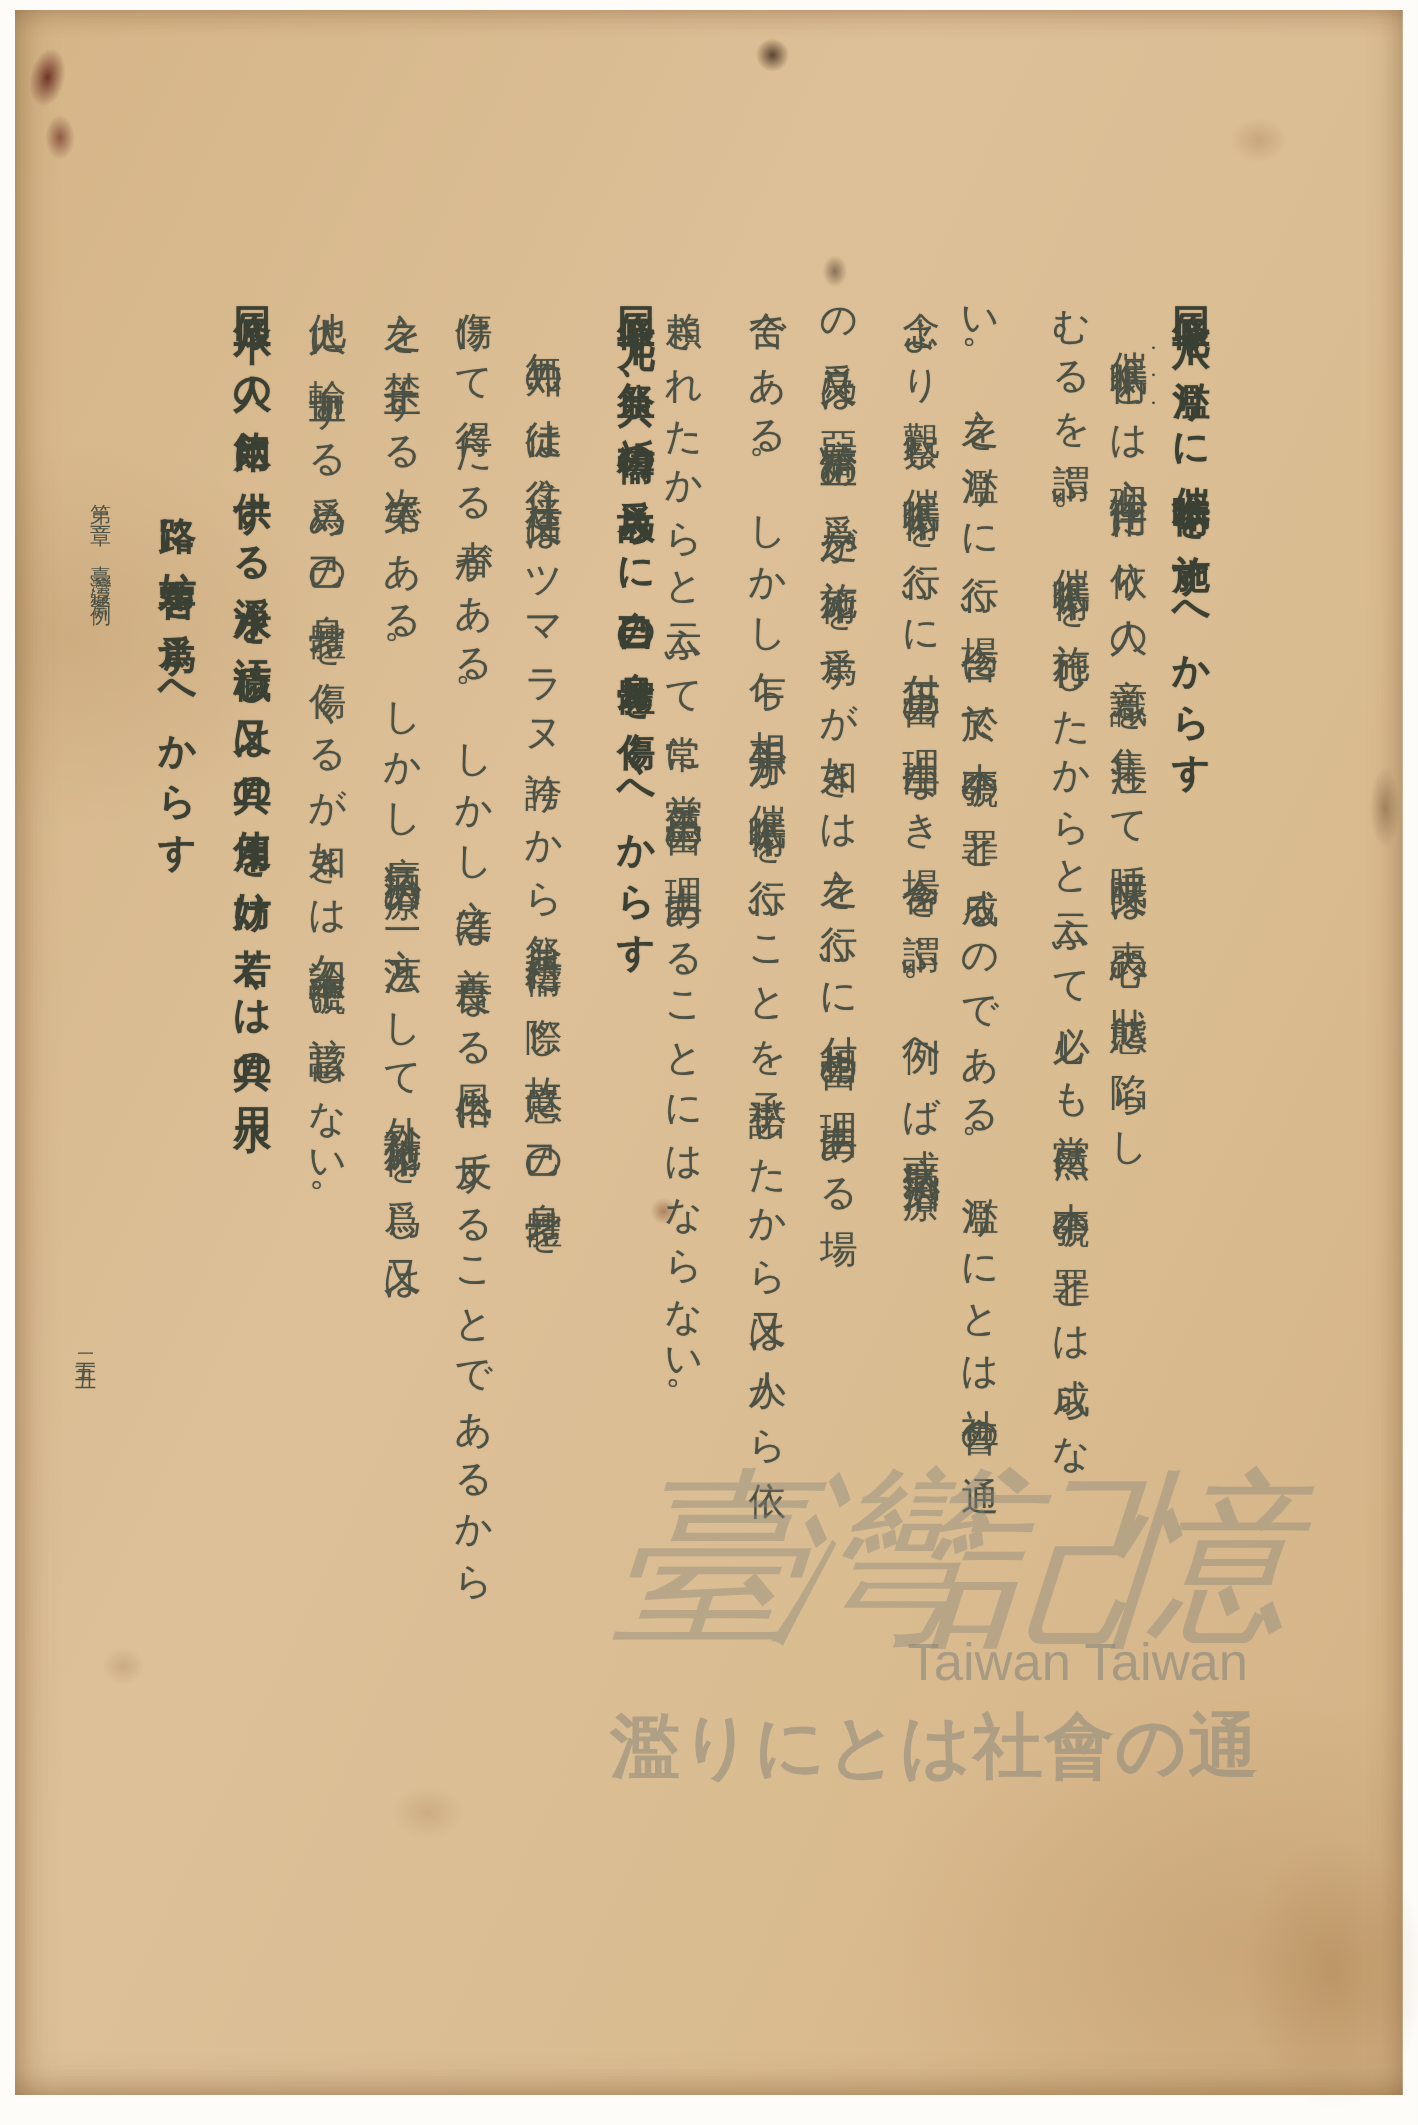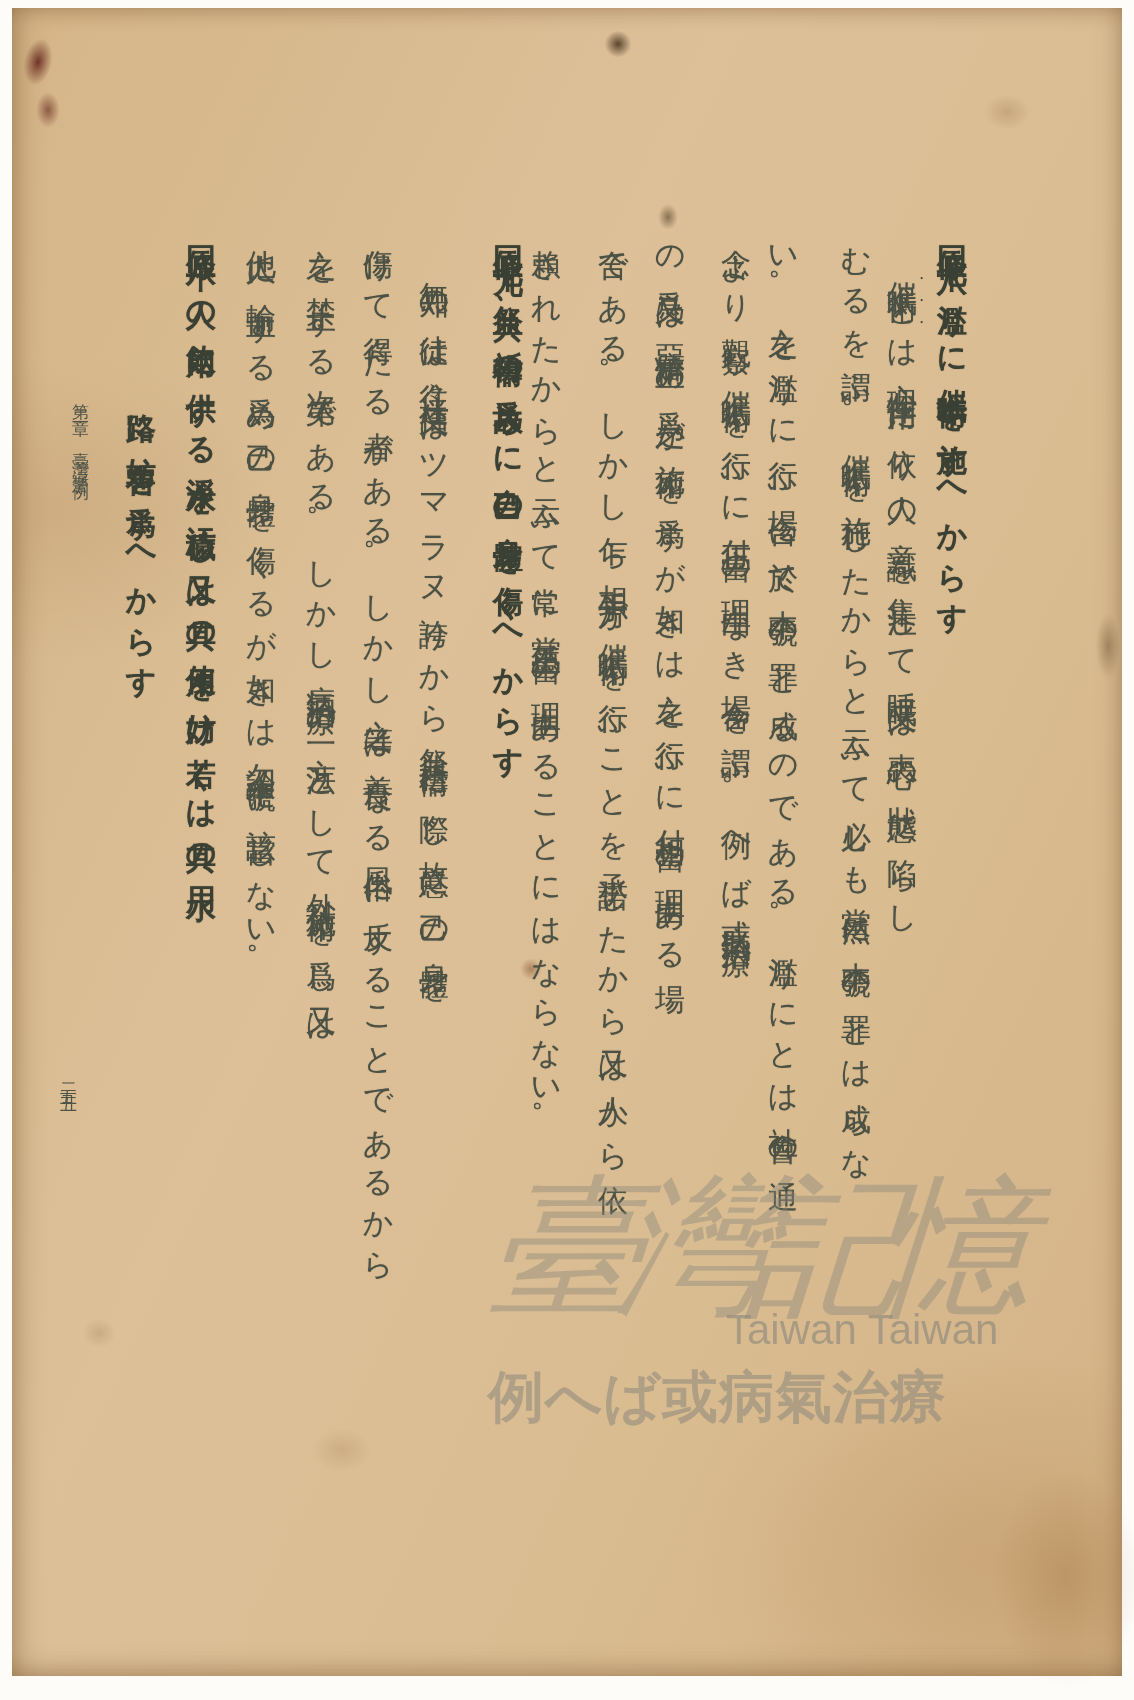--- a/index.html
+++ b/index.html
@@ -75,16 +75,16 @@
     <div class="vtext" style="left:291px;top:218px;">之を禁止する次第である。しかし病氣治療の一方法として外科施術を爲し又は</div>
     <div class="vtext" style="left:231px;top:218px;">他人に輸血する爲め己の身體を傷くるが如きは勿論本號に該當しない。</div>
     <div class="vtext heading" style="left:171px;top:214px;">同條八十　人の飲用に供する淨水を汚穢し又は其の使用を妨け若くは其の用水</div>
     <div class="vtext heading" style="left:111px;top:382px;">路に妨害を爲すへからす</div>
 
     <div class="vtext margin-label" style="left:58px;top:382px;">第二章　臺灣違警例</div>
     <div class="vtext page-num" style="left:46px;top:1062px;">二五五</div>
 
     <div class="wm wm-script">臺灣記憶</div>
     <div class="wm wm-latin">Taiwan Taiwan</div>
-    <div class="wm wm-inst">例へば或病氣治療</div>
+    <div class="wm wm-inst">濫りにとは社會の通</div>
 
   </div>
 </div>
 
 </body></html>

